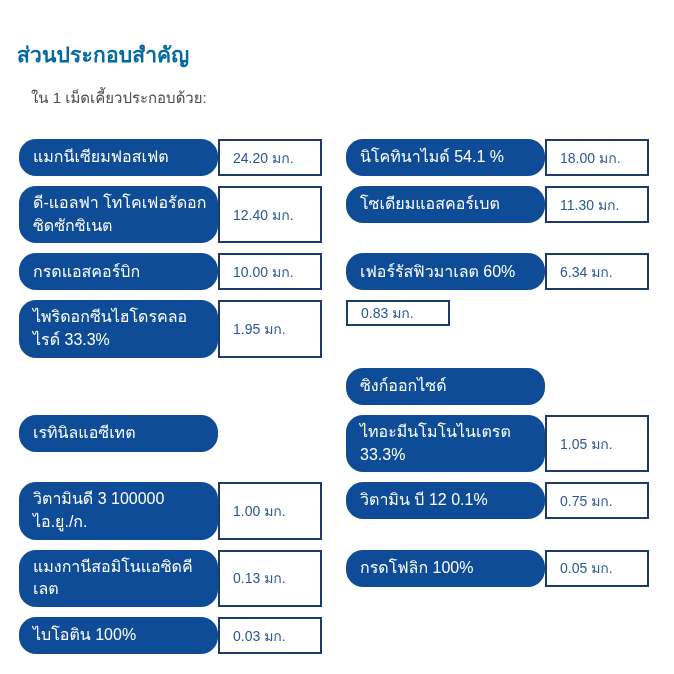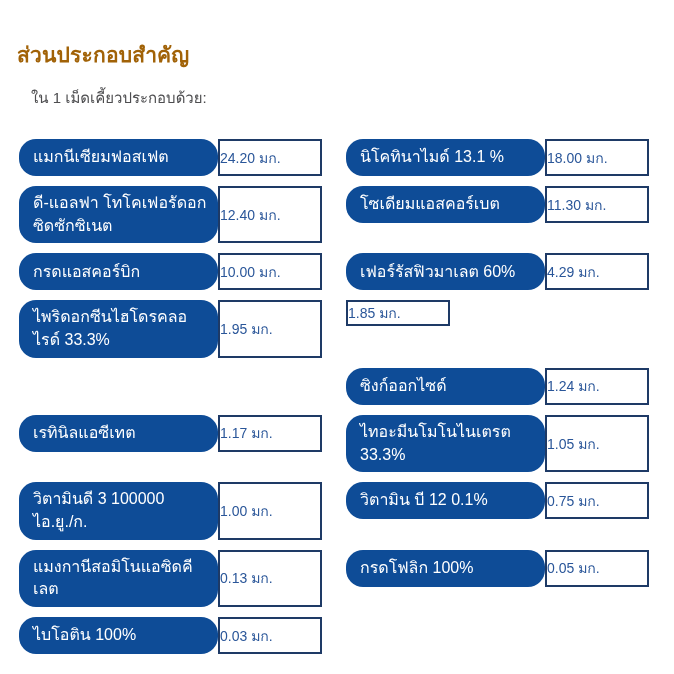--- a/index.html
+++ b/index.html
@@ -14,21 +14,21 @@
     height: 674px;
     background: #ffffff;
     box-sizing: border-box;
     padding: 38px 20px 0 17px;
     overflow: hidden;
   }
   .page-title {
     margin: 0 0 15px 0;
     font-size: 21px;
     font-weight: bold;
-    color: #a16207;
+    color: #0369a1;
     letter-spacing: 0.2px;
   }
   .page-subtitle {
     margin: 0 0 29px 14px;
     font-size: 15px;
     font-weight: normal;
     color: #4d4d4f;
   }
   .ingredients-grid {
     display: grid;
@@ -59,69 +59,68 @@
   }
   .value-cell {
     box-sizing: border-box;
     width: 104px;
     background: #ffffff;
     border: 2px solid #1e3a66;
     color: #2a5699;
     font-size: 14px;
     display: flex;
     align-items: center;
+    padding-left: 13px;
   }
 </style>
 </head>
 <body>
 
 <div class="page">
   <h1 class="page-title">ส่วนประกอบสำคัญ</h1>
   <p class="page-subtitle">ใน 1 เม็ดเคี้ยวประกอบด้วย:</p>
   <div class="ingredients-grid" id="ingredients-grid">
       <div class="ingredient-row">
     <div class="label-cell">แมกนีเซียมฟอสเฟต</div>
     <div class="value-cell">24.20 มก.</div>
   </div>
       <div class="ingredient-row">
-    <div class="label-cell">นิโคทินาไมด์ 13.1 %</div>
+    <div class="label-cell">นิโคทินาไมด์ 54.1 %</div>
     <div class="value-cell">18.00 มก.</div>
   </div>
       <div class="ingredient-row">
     <div class="label-cell">ดี-แอลฟา โทโคเฟอรัดอกซิดซักซิเนต</div>
     <div class="value-cell">12.40 มก.</div>
   </div>
       <div class="ingredient-row">
     <div class="label-cell">โซเดียมแอสคอร์เบต</div>
     <div class="value-cell">11.30 มก.</div>
   </div>
       <div class="ingredient-row">
     <div class="label-cell">กรดแอสคอร์บิก</div>
     <div class="value-cell">10.00 มก.</div>
   </div>
       <div class="ingredient-row">
     <div class="label-cell">เฟอร์รัสฟิวมาเลต 60%</div>
-    <div class="value-cell">4.29 มก.</div>
+    <div class="value-cell">6.34 มก.</div>
   </div>
       <div class="ingredient-row">
     <div class="label-cell">ไพริดอกซีนไฮโดรคลอไรด์ 33.3%</div>
     <div class="value-cell">1.95 มก.</div>
   </div>
       <div class="ingredient-row">
-    <div class="value-cell">1.85 มก.</div>
+    <div class="value-cell">0.83 มก.</div>
   </div>
       <div class="ingredient-row">
   </div>
       <div class="ingredient-row">
     <div class="label-cell">ซิงก์ออกไซด์</div>
-    <div class="value-cell">1.24 มก.</div>
   </div>
       <div class="ingredient-row">
     <div class="label-cell">เรทินิลแอซีเทต</div>
-    <div class="value-cell">1.17 มก.</div>
   </div>
       <div class="ingredient-row">
     <div class="label-cell">ไทอะมีนโมโนไนเตรต 33.3%</div>
     <div class="value-cell">1.05 มก.</div>
   </div>
       <div class="ingredient-row">
     <div class="label-cell">วิตามินดี 3 100000 ไอ.ยู./ก.</div>
     <div class="value-cell">1.00 มก.</div>
   </div>
       <div class="ingredient-row">

